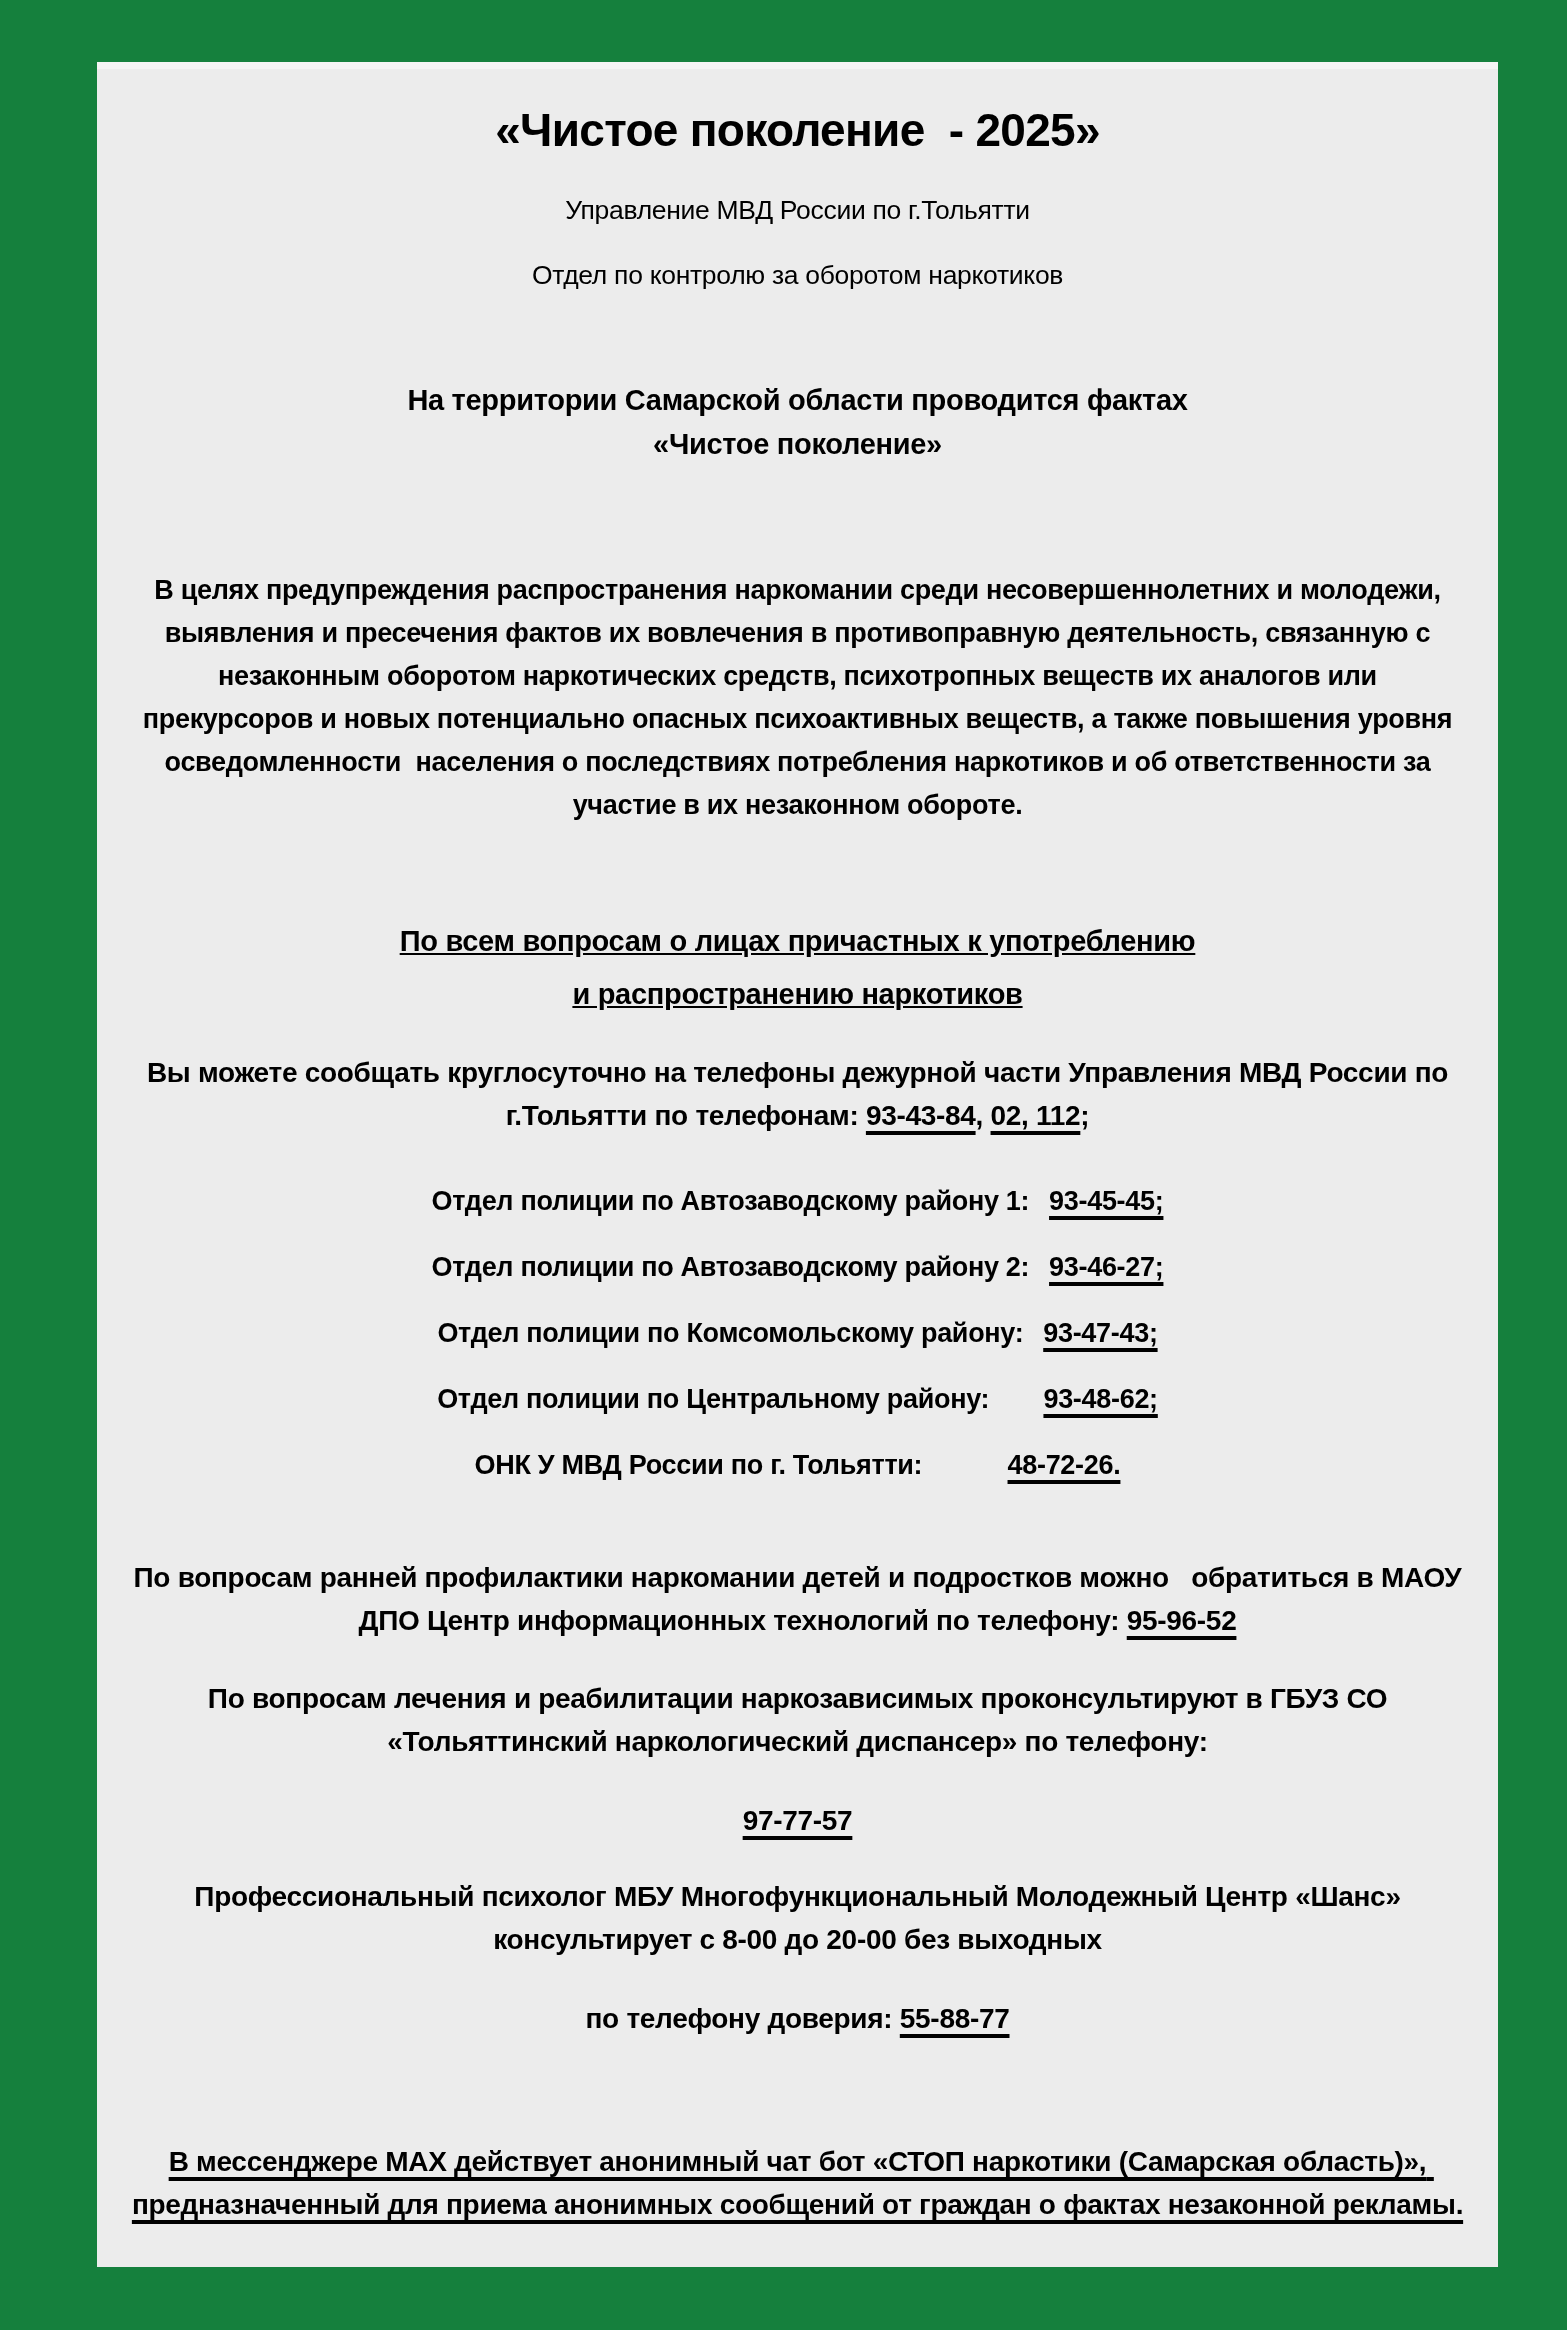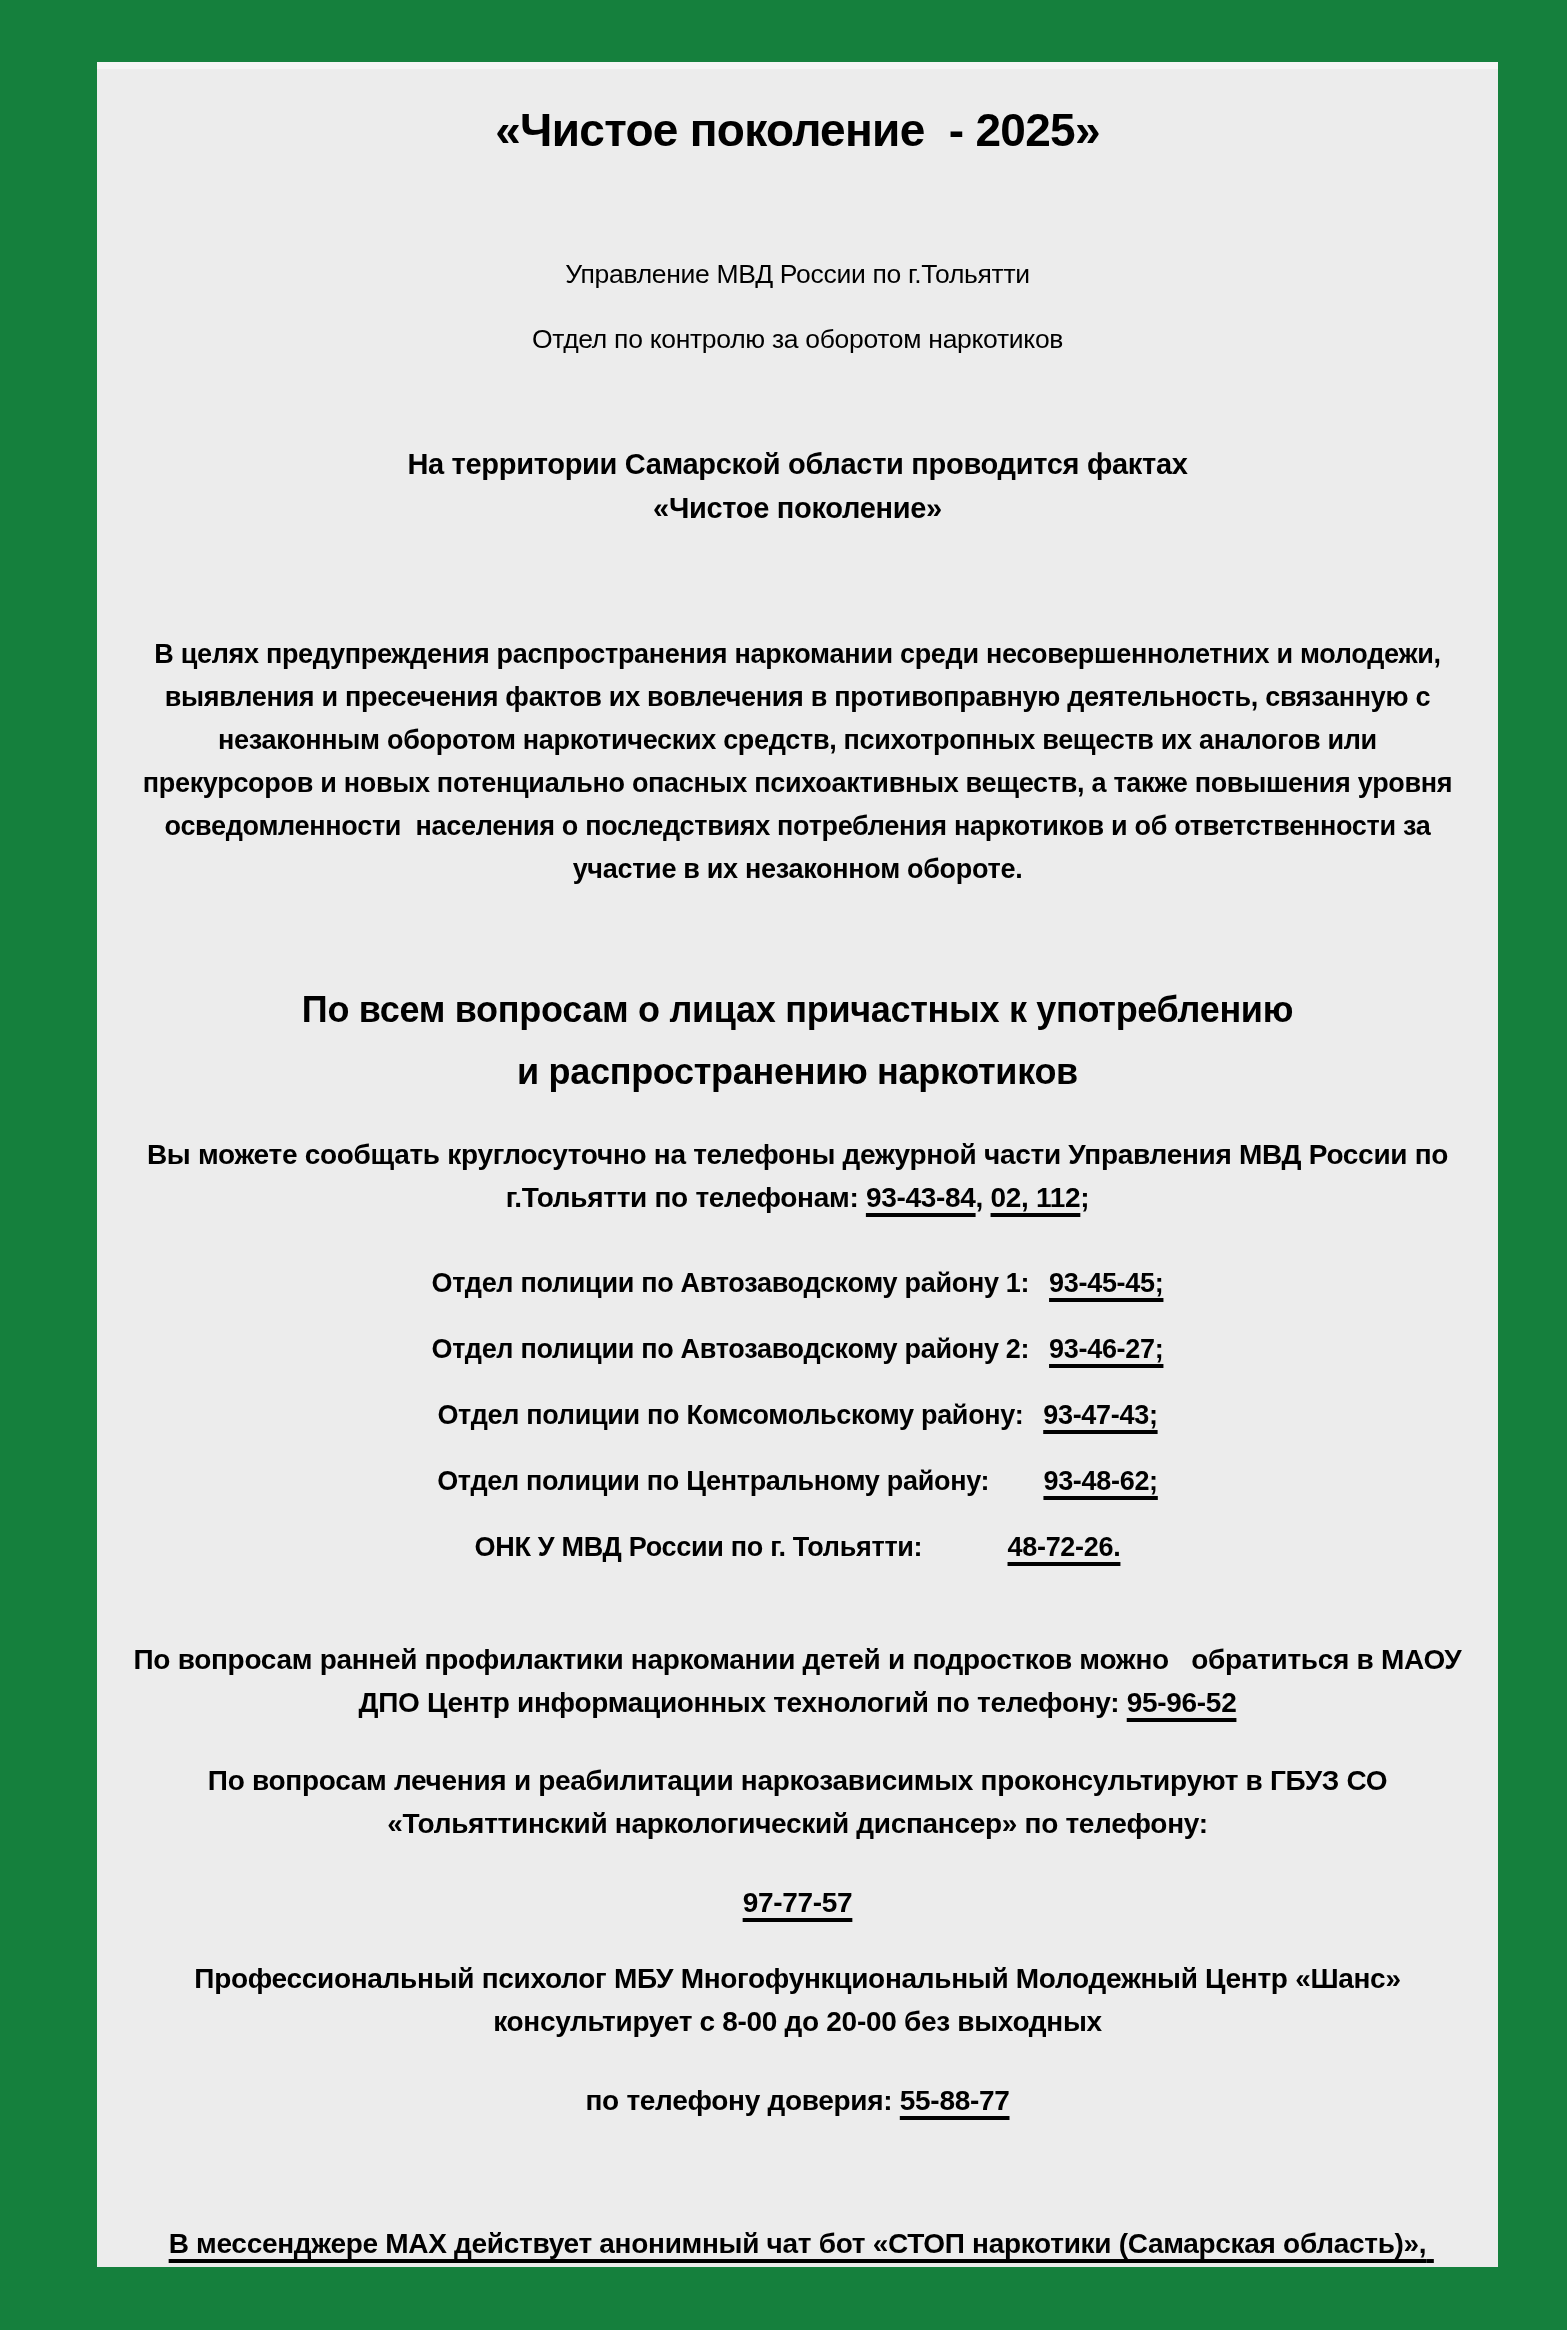--- a/index.html
+++ b/index.html
@@ -46,21 +46,21 @@
     font-weight: 700;
     letter-spacing: -0.7px;
   }
   .org {
     margin: 0;
     font-size: 26.5px;
     font-weight: 400;
     line-height: 1.3;
     letter-spacing: -0.3px;
   }
-  .org-1 { margin-top: 96px; text-align: center; }
+  .org-1 { margin-top: 32px; text-align: center; }
   .org-2 { margin-top: 31px; }
 
   .campaign {
     margin: 0;
     font-size: 29px;
     font-weight: 700;
     line-height: 44px;
     letter-spacing: -0.3px;
   }
   .campaign-1 { margin-top: 85px; }
@@ -68,24 +68,25 @@
   .purpose {
     margin: 103px 7px 0 7px;
     font-size: 27px;
     font-weight: 700;
     line-height: 43px;
     letter-spacing: -0.3px;
   }
 
   .big-heading {
     margin: 0;
-    font-size: 36px;
+    font-size: 29px;
     font-weight: 700;
     line-height: 1.25;
     letter-spacing: -0.3px;
+    text-decoration: underline;
   }
   .heading-1 { margin-top: 96px; }
   .heading-2 { margin-top: 17px; }
 
   .body-par {
     margin: 0;
     font-size: 28px;
     font-weight: 700;
     line-height: 43px;
     letter-spacing: -0.3px;

